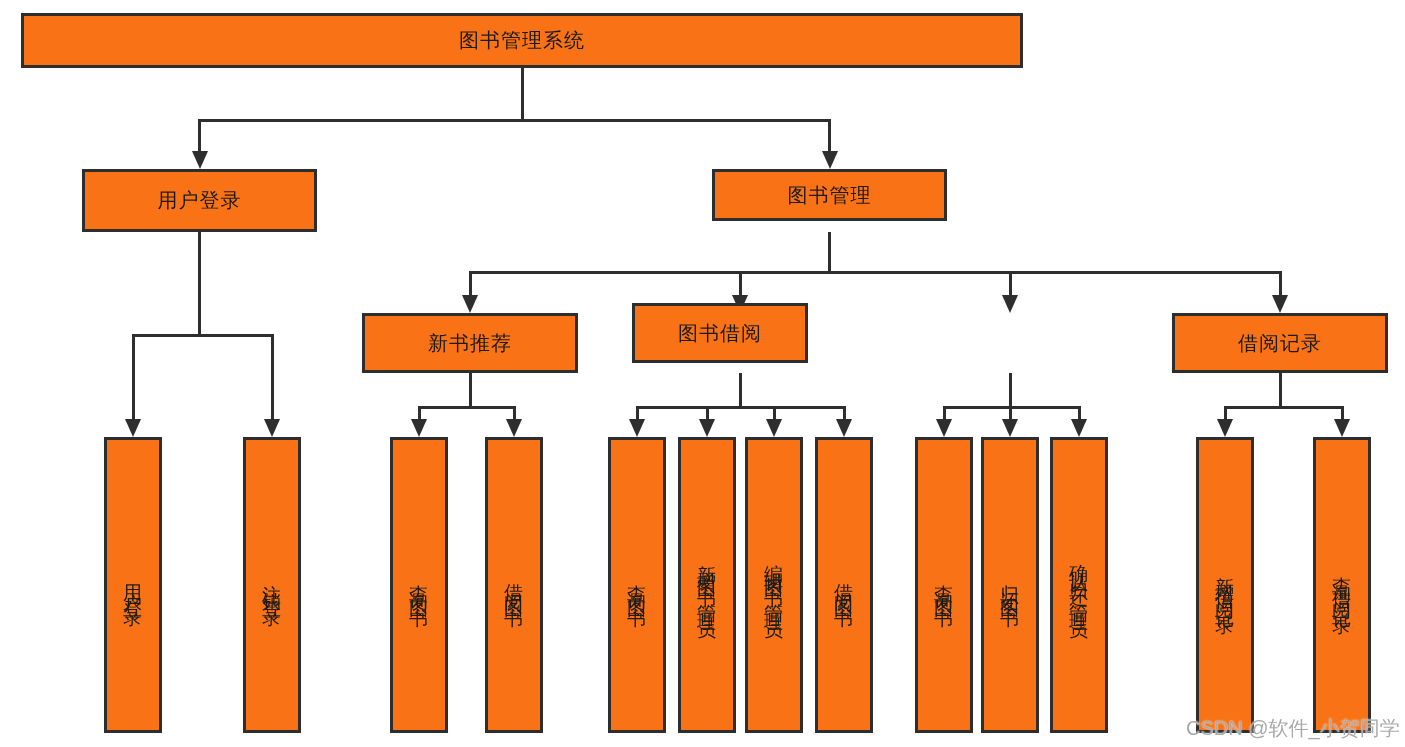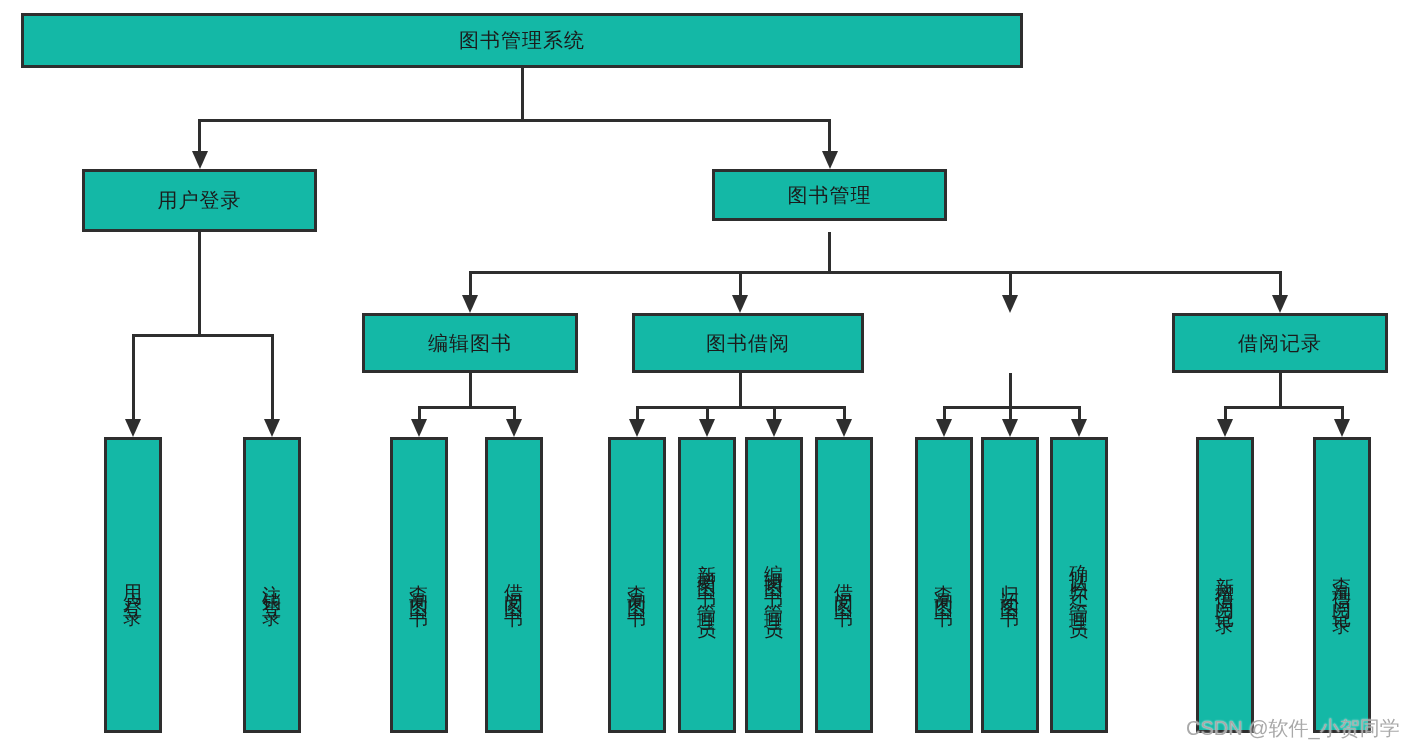--- a/index.html
+++ b/index.html
@@ -14,21 +14,21 @@
     width: 1405px;
     height: 747px;
     background: var(--bg);
     font-family: "Liberation Sans", "DejaVu Sans", sans-serif;
     color: var(--text);
     overflow: hidden;
   }
   .box {
     position: absolute;
     border: 3px solid var(--line);
-    background: #14b8a6;
+    background: #f97316;
     box-sizing: border-box;
     display: flex;
     align-items: center;
     justify-content: center;
   }
   .hbox span { font-size: 20px; letter-spacing: 1px; white-space: nowrap; }
   .vbox span {
     writing-mode: vertical-rl;
     text-orientation: upright;
     font-size: 19px;
@@ -89,23 +89,23 @@
   <div class="vl" style="left:468.5px;top:272px;height:23px"></div>
   <div class="arr" style="left:462px;top:295px"></div>
   <div class="vl" style="left:738.5px;top:272px;height:23px"></div>
   <div class="arr" style="left:732px;top:295px"></div>
   <div class="vl" style="left:1008.5px;top:272px;height:23px"></div>
   <div class="arr" style="left:1002px;top:295px"></div>
   <div class="vl" style="left:1278.5px;top:272px;height:23px"></div>
   <div class="arr" style="left:1272px;top:295px"></div>
 
   <div class="box hbox" style="left:362px;top:313px;width:216px;height:60px">
-    <span>编辑图书</span>
+    <span>新书推荐</span>
   </div>
-  <div class="box hbox" style="left:632px;top:313px;width:232px;height:60px">
+  <div class="box hbox" style="left:632px;top:303px;width:176px;height:60px">
     <span>图书借阅</span>
   </div>
   <div class="box hbox" style="left:1172px;top:313px;width:216px;height:60px">
     <span>借阅记录</span>
   </div>
 
   <div class="vl" style="left:468.5px;top:373px;height:34px"></div>
   <div class="hl" style="left:417.5px;top:405.5px;width:98px"></div>
   <div class="vl" style="left:417.5px;top:407px;height:12px"></div>
   <div class="arr" style="left:411px;top:419px"></div>

